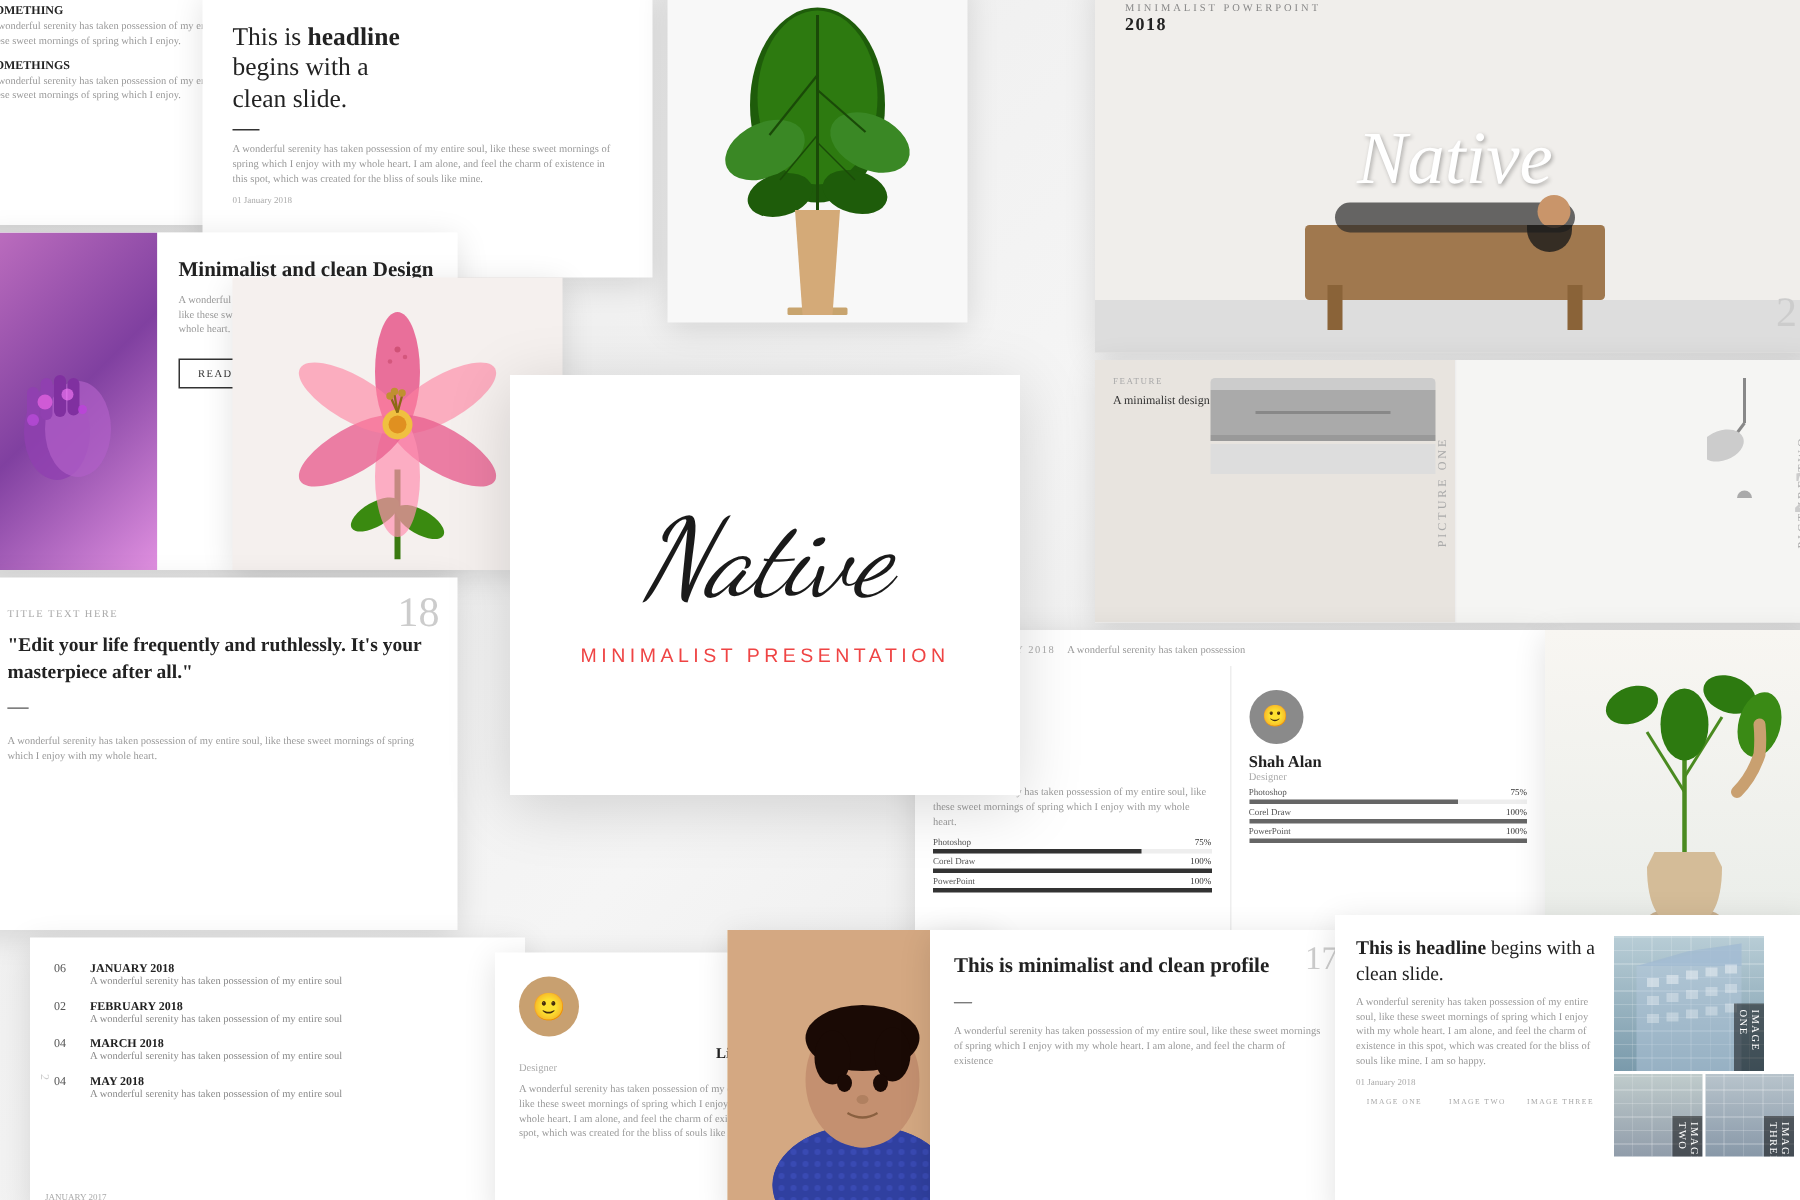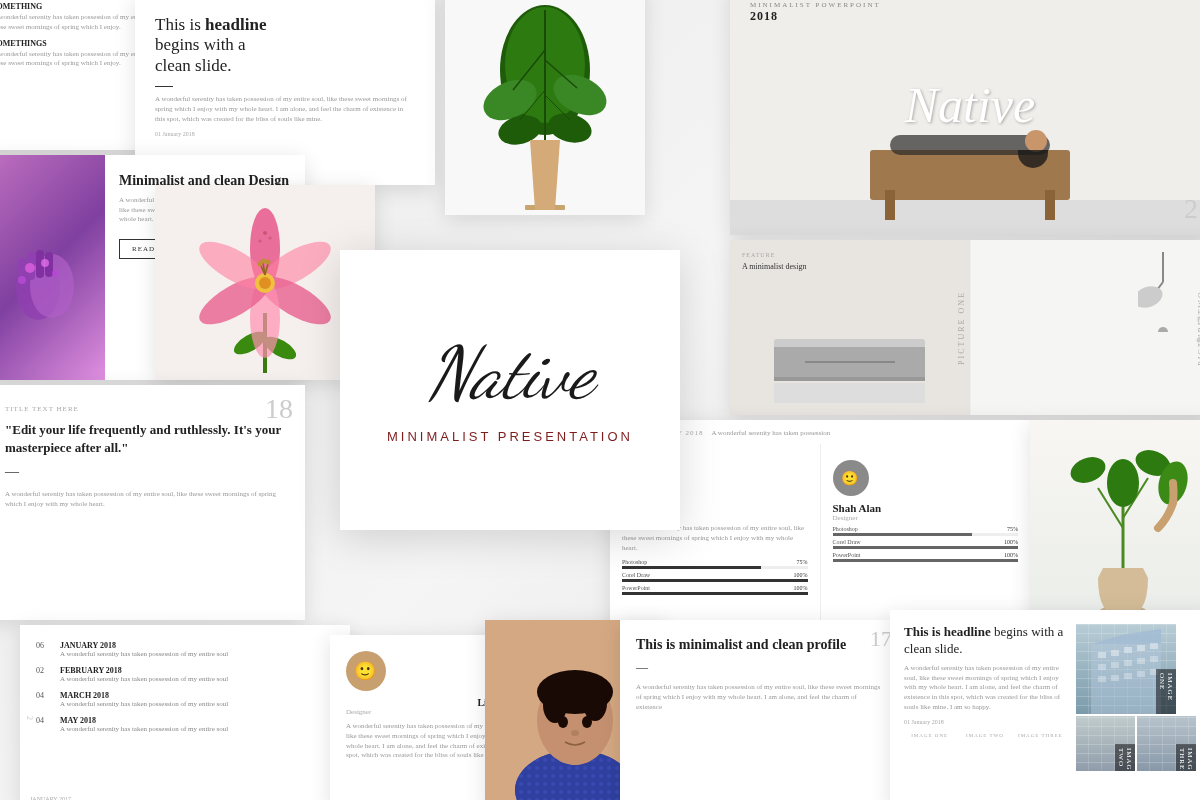--- a/index.html
+++ b/index.html
@@ -257,21 +257,21 @@
     .native-logo-small {
       font-size: 36px;
       font-family: 'Brush Script MT', cursive;
       font-style: italic;
       color: white;
       line-height: 1;
     }
 
     .minimalist-subtitle {
       font-size: 13px;
-      color: #7f1d1d;
+      color: #ef4444;
       letter-spacing: 3px;
       text-transform: uppercase;
       margin-top: 20px;
       font-family: 'Arial', sans-serif;
     }
 
     
     .skill-bar-wrapper { margin: 3px 0; }
     .skill-bar-label { font-size: 6px; color: #555; margin-bottom: 1px; }
     .skill-bar-track { background: #eee; height: 3px; width: 100%; }
@@ -564,21 +564,21 @@
 
 <div class="slide-card card-center-main">
   <div class="native-logo">Native</div>
   <div class="minimalist-subtitle">Minimalist Presentation</div>
 </div>
 
 <div class="slide-card card-feature-right">
   <div class="inner">
     <div class="half" style="position:relative;background:#e8e4df;padding:0;overflow:hidden;">
 
-      <div style="padding:12px;height:100%;display:flex;flex-direction:column;justify-content:space-between;">
+      <div style="padding:12px;height:100%;display:flex;flex-direction:row;justify-content:space-between;">
         <div>
           <div style="font-size:6px;color:#aaa;letter-spacing:1px;text-transform:uppercase;">FEATURE</div>
           <div style="font-size:8px;color:#333;margin-top:4px;">A minimalist design</div>
         </div>
 
         <div style="width:70%;margin:0 auto;">
           <div style="height:8px;background:#ccc;border-radius:3px 3px 0 0;"></div>
           <div style="height:30px;background:#aaa;display:flex;align-items:center;justify-content:center;">
             <div style="height:2px;width:60%;background:#888;"></div>
           </div>

